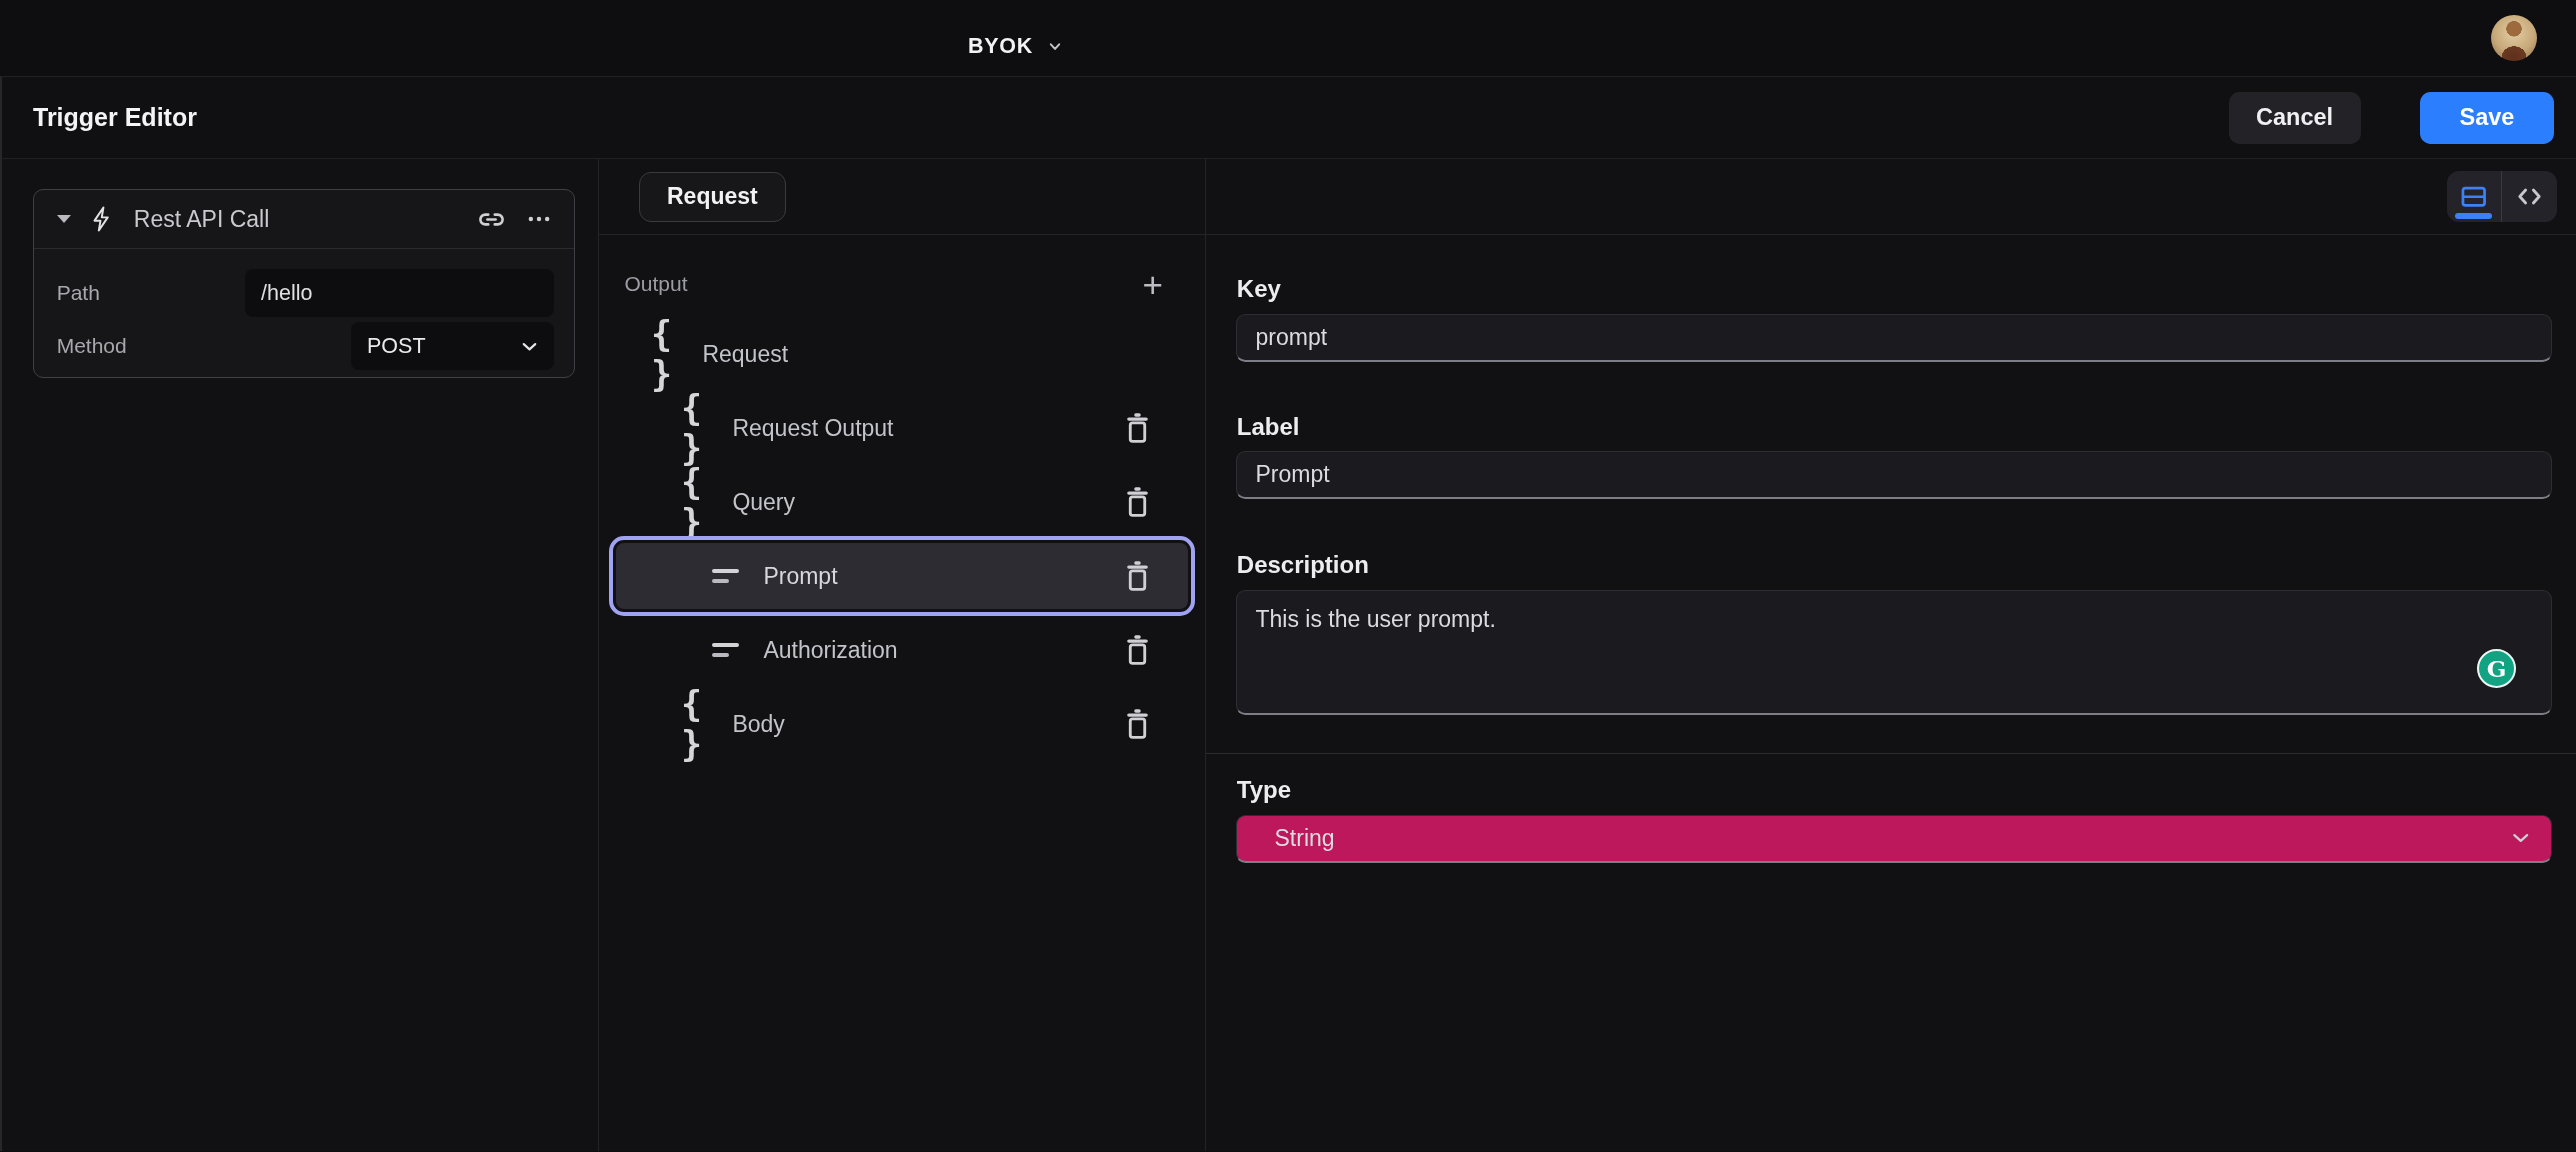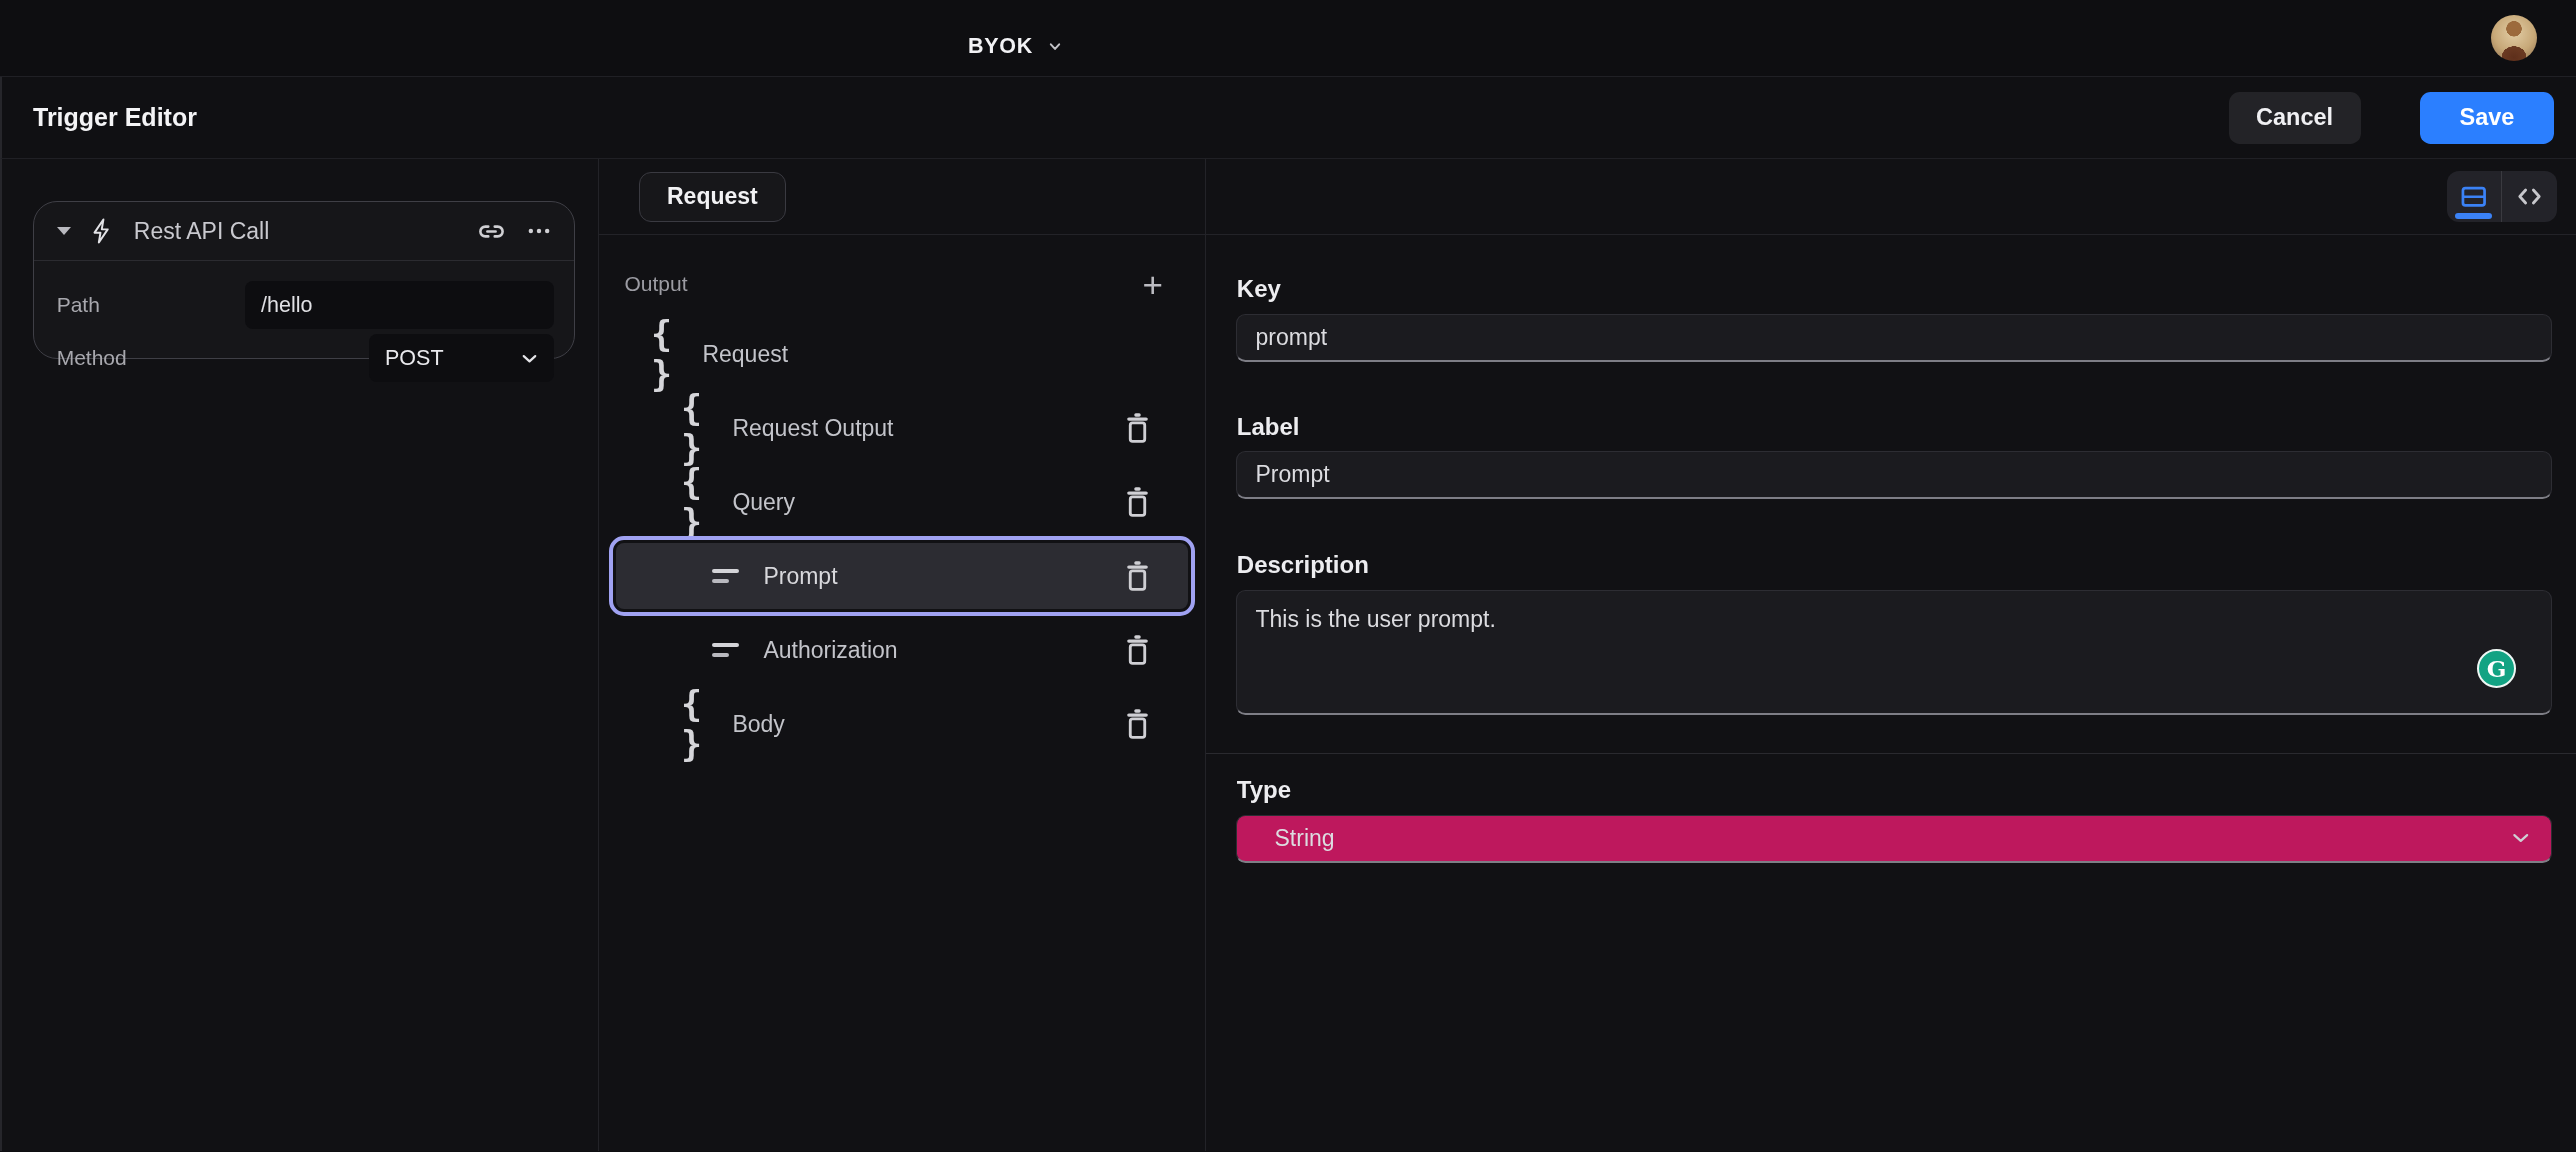--- a/index.html
+++ b/index.html
@@ -35,30 +35,30 @@
   
   .content { display:flex; height:992px; border-left:2px solid #26262b; background:#111114; }
   .left-panel  { width:597px; border-right:1.3px solid #232328; position:relative; }
   .mid-panel   { width:607px; border-right:1.3px solid #232328; display:flex; flex-direction:column; }
   .right-panel { flex:1; display:flex; flex-direction:column; }
   .panel-head { height:76px; flex:none; border-bottom:1.3px solid #232328; display:flex; align-items:center; }
   .mid-panel .panel-head { padding-left:40px; }
   .right-panel .panel-head { justify-content:flex-end; padding-right:19.5px; }
 
   
-  .node-card { position:absolute; left:31px; top:30px; width:542px; height:158px;
-    background:#161619; border:1.3px solid #3f3f46; border-radius:24px;margin-top:12px; }
+  .node-card { position:absolute; left:31px; top:30px; width:542px; height:189px;
+    background:#161619; border:1.3px solid #3f3f46; border-radius:10px; }
   .card-head { height:59px; display:flex; align-items:center; padding:0 21.5px 0 23px; gap:17.4px;
     border-bottom:1.3px solid #2b2b30; }
   .caret-down { width:0; height:0; border-left:7.4px solid transparent; border-right:7.4px solid transparent;
     border-top:8.7px solid #b9b9bf; flex:none; }
   .card-title { font-size:23px; font-weight:500; color:#c9c9cf; }
   .card-head .spacer { flex:1; }
   .card-body { padding:20px 20px 0 20px; display:flex; flex-direction:column; gap:5.4px; }
-  .crow { display:flex; align-items:center; height:48px;gap:18px; }
+  .crow { display:flex; align-items:center; height:48px; }
   .clabel { width:297px; font-size:21px; color:#a8a8ae; padding-left:2.7px; }
   .cinput { flex:1; height:48px; background:#0d0d10; border:none; border-radius:8px;
     color:#e0e0e4; font-family:inherit; font-size:21.5px; padding:0 16px; }
   .cselect { flex:1; height:48px; background:#0d0d10; border-radius:8px; display:flex; align-items:center;
     padding:0 13.4px 0 16px; cursor:pointer; }
   .cselect .sel-text { font-size:21.5px; color:#e9e9ed; font-weight:500; }
   .cselect .chev { margin-left:auto; }
 
   
   .chip { height:50px; padding:0 27px; border:1.3px solid #3a3a41; border-radius:12px; background:#17171a;

